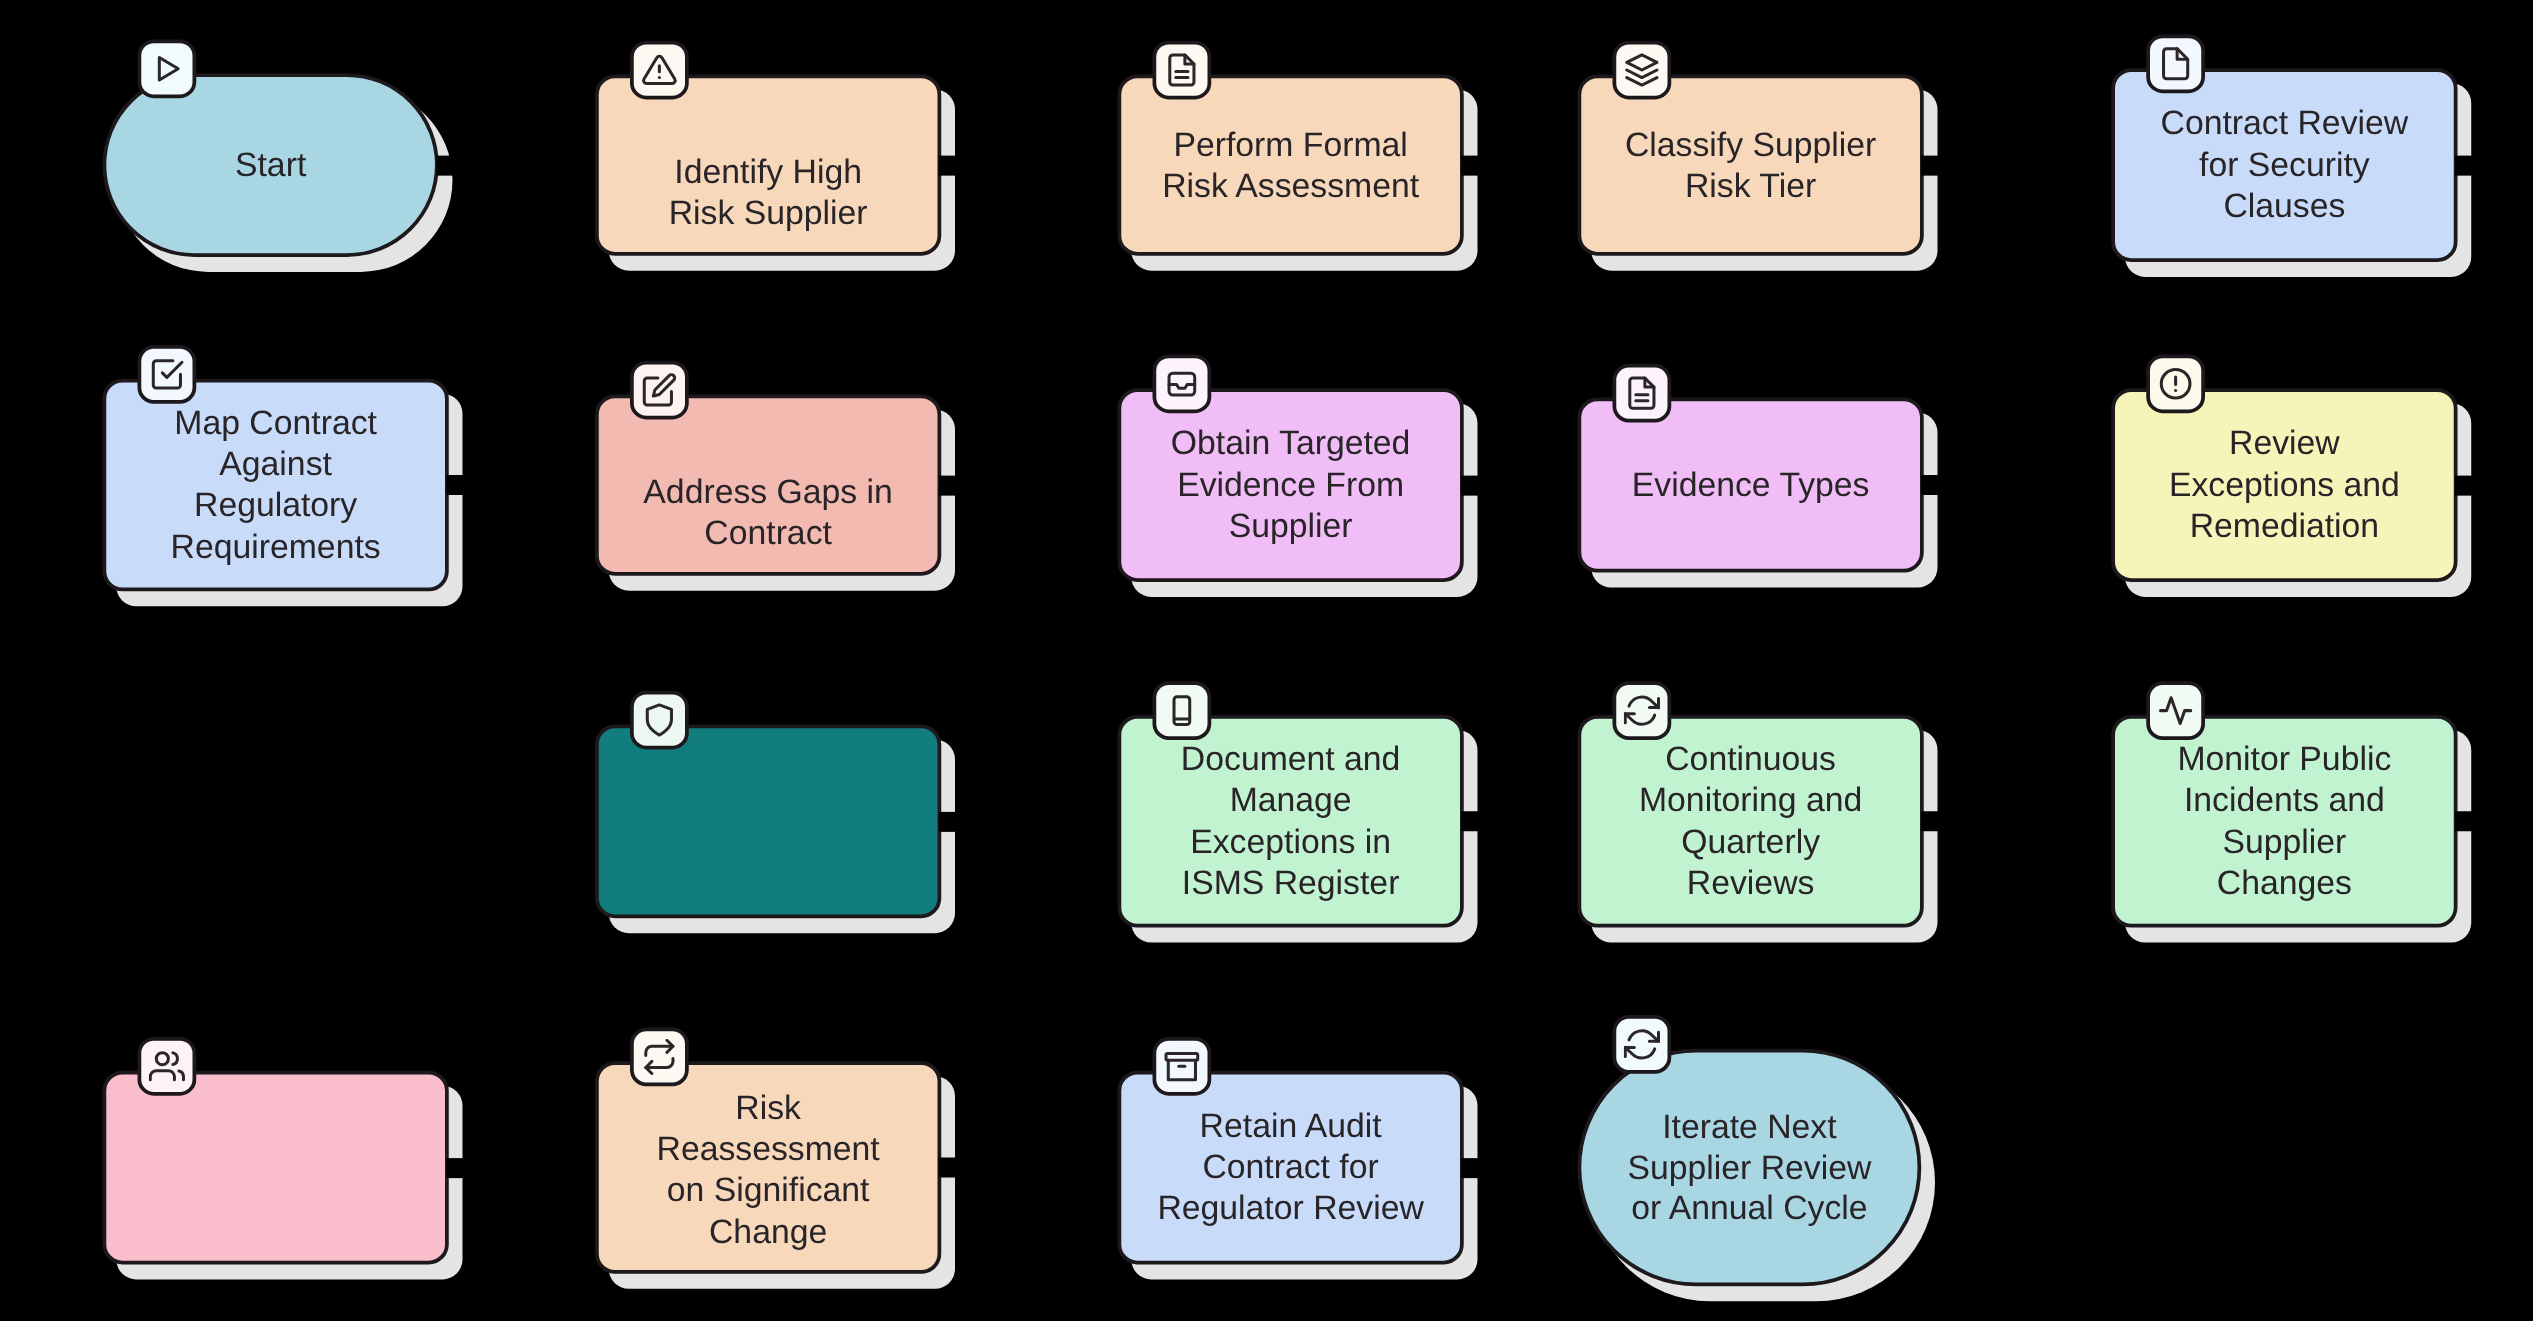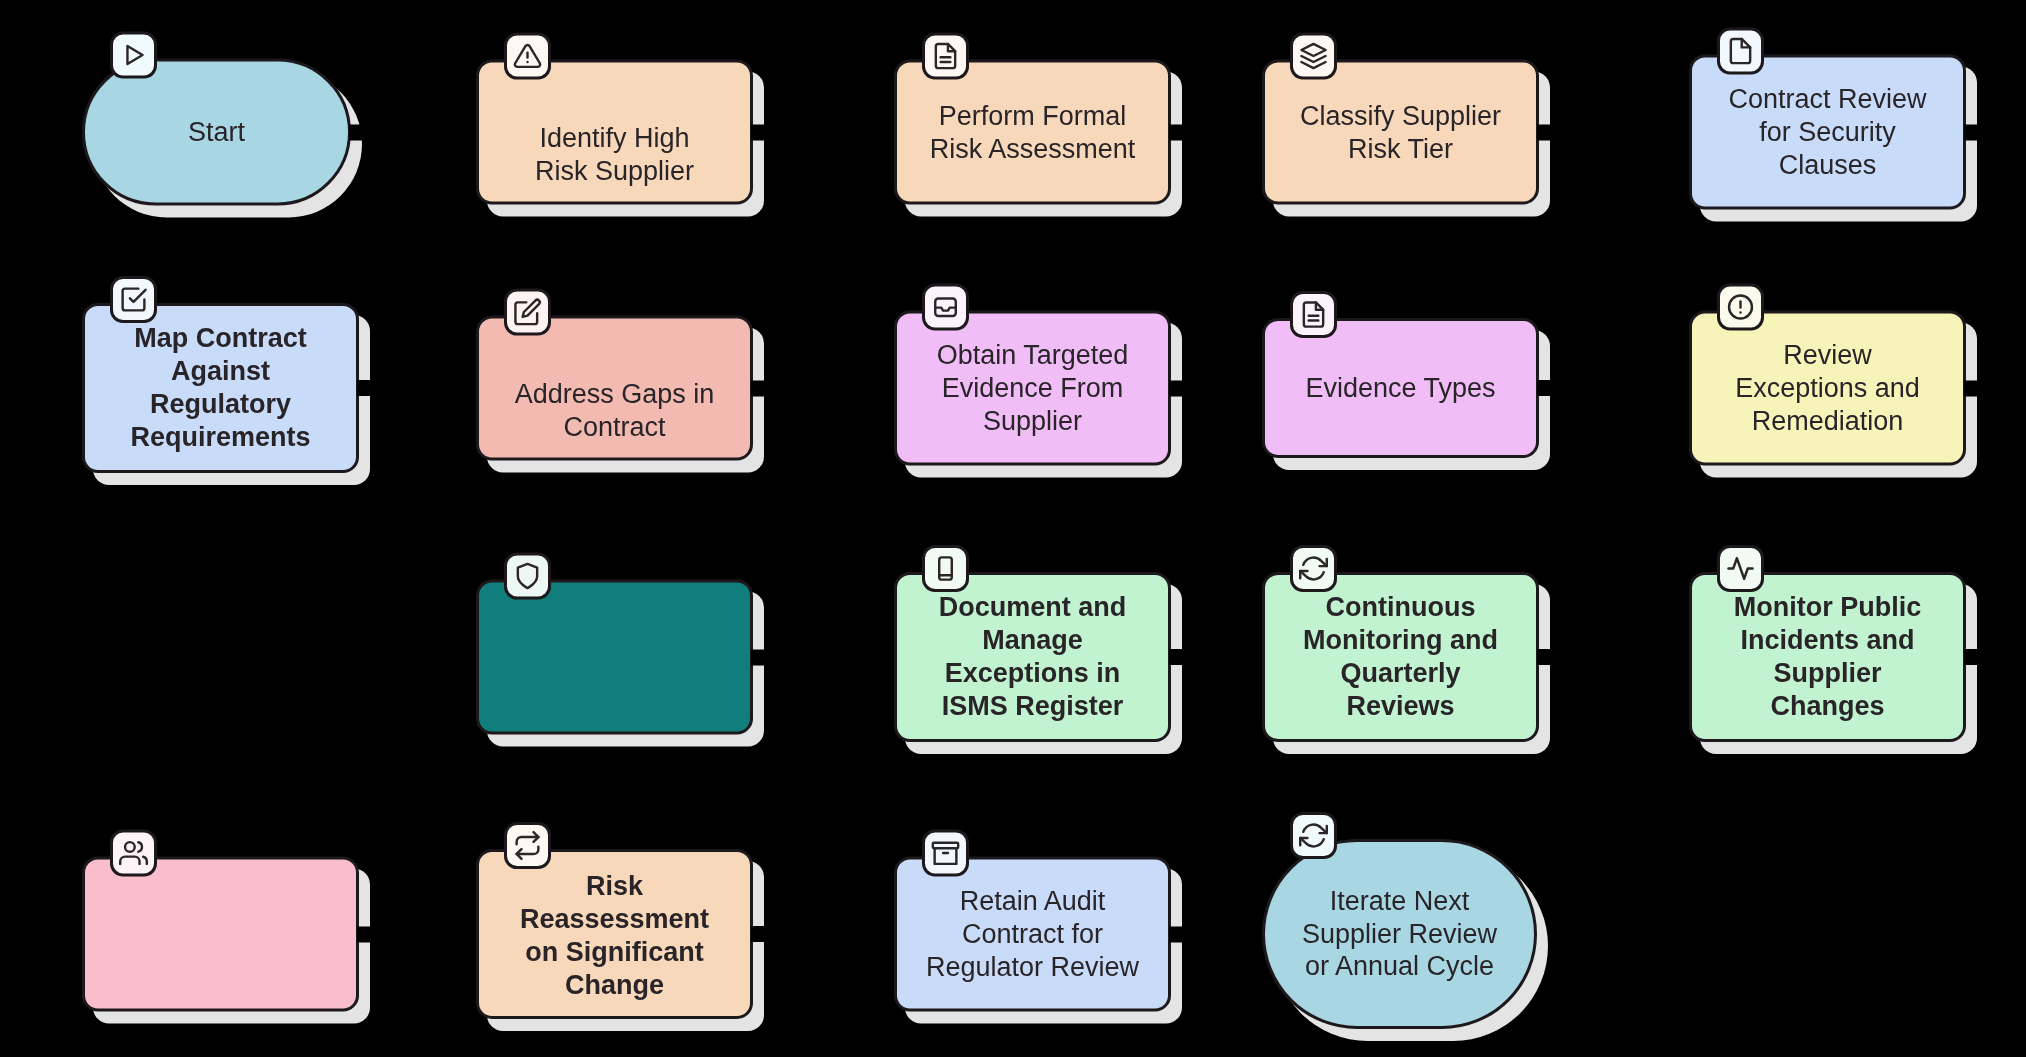--- a/index.html
+++ b/index.html
@@ -26,21 +26,21 @@
     font-size:27px;
     line-height:1.22;
   }
   .node .label{white-space:pre-line;display:block;}
   .shape-stadium{border-radius:999px;width:269px;}
   .shape-stadium.lines-1{min-height:147px;justify-content:center;}
   .shape-stadium.lines-3{min-height:190px;width:275px;}
   .lines-1{min-height:140px;}
   .lines-2{min-height:145px;}
   .lines-3{min-height:155px;}
-  .lines-4{min-height:170px;font-weight:bold;}
+  .lines-4{min-height:170px;}
   .col-1{left:82px;}
   .col-2{left:476px;align-items:flex-end;}
   .col-3{left:894px;}
   .col-4{left:1262px;}
   .col-5{left:1653px;margin-left:36px;}
   .row-1{top:132px;}
   .row-2{top:388px;}
   .row-3{top:657px;}
   .row-4{top:934px;}
   .badge{

